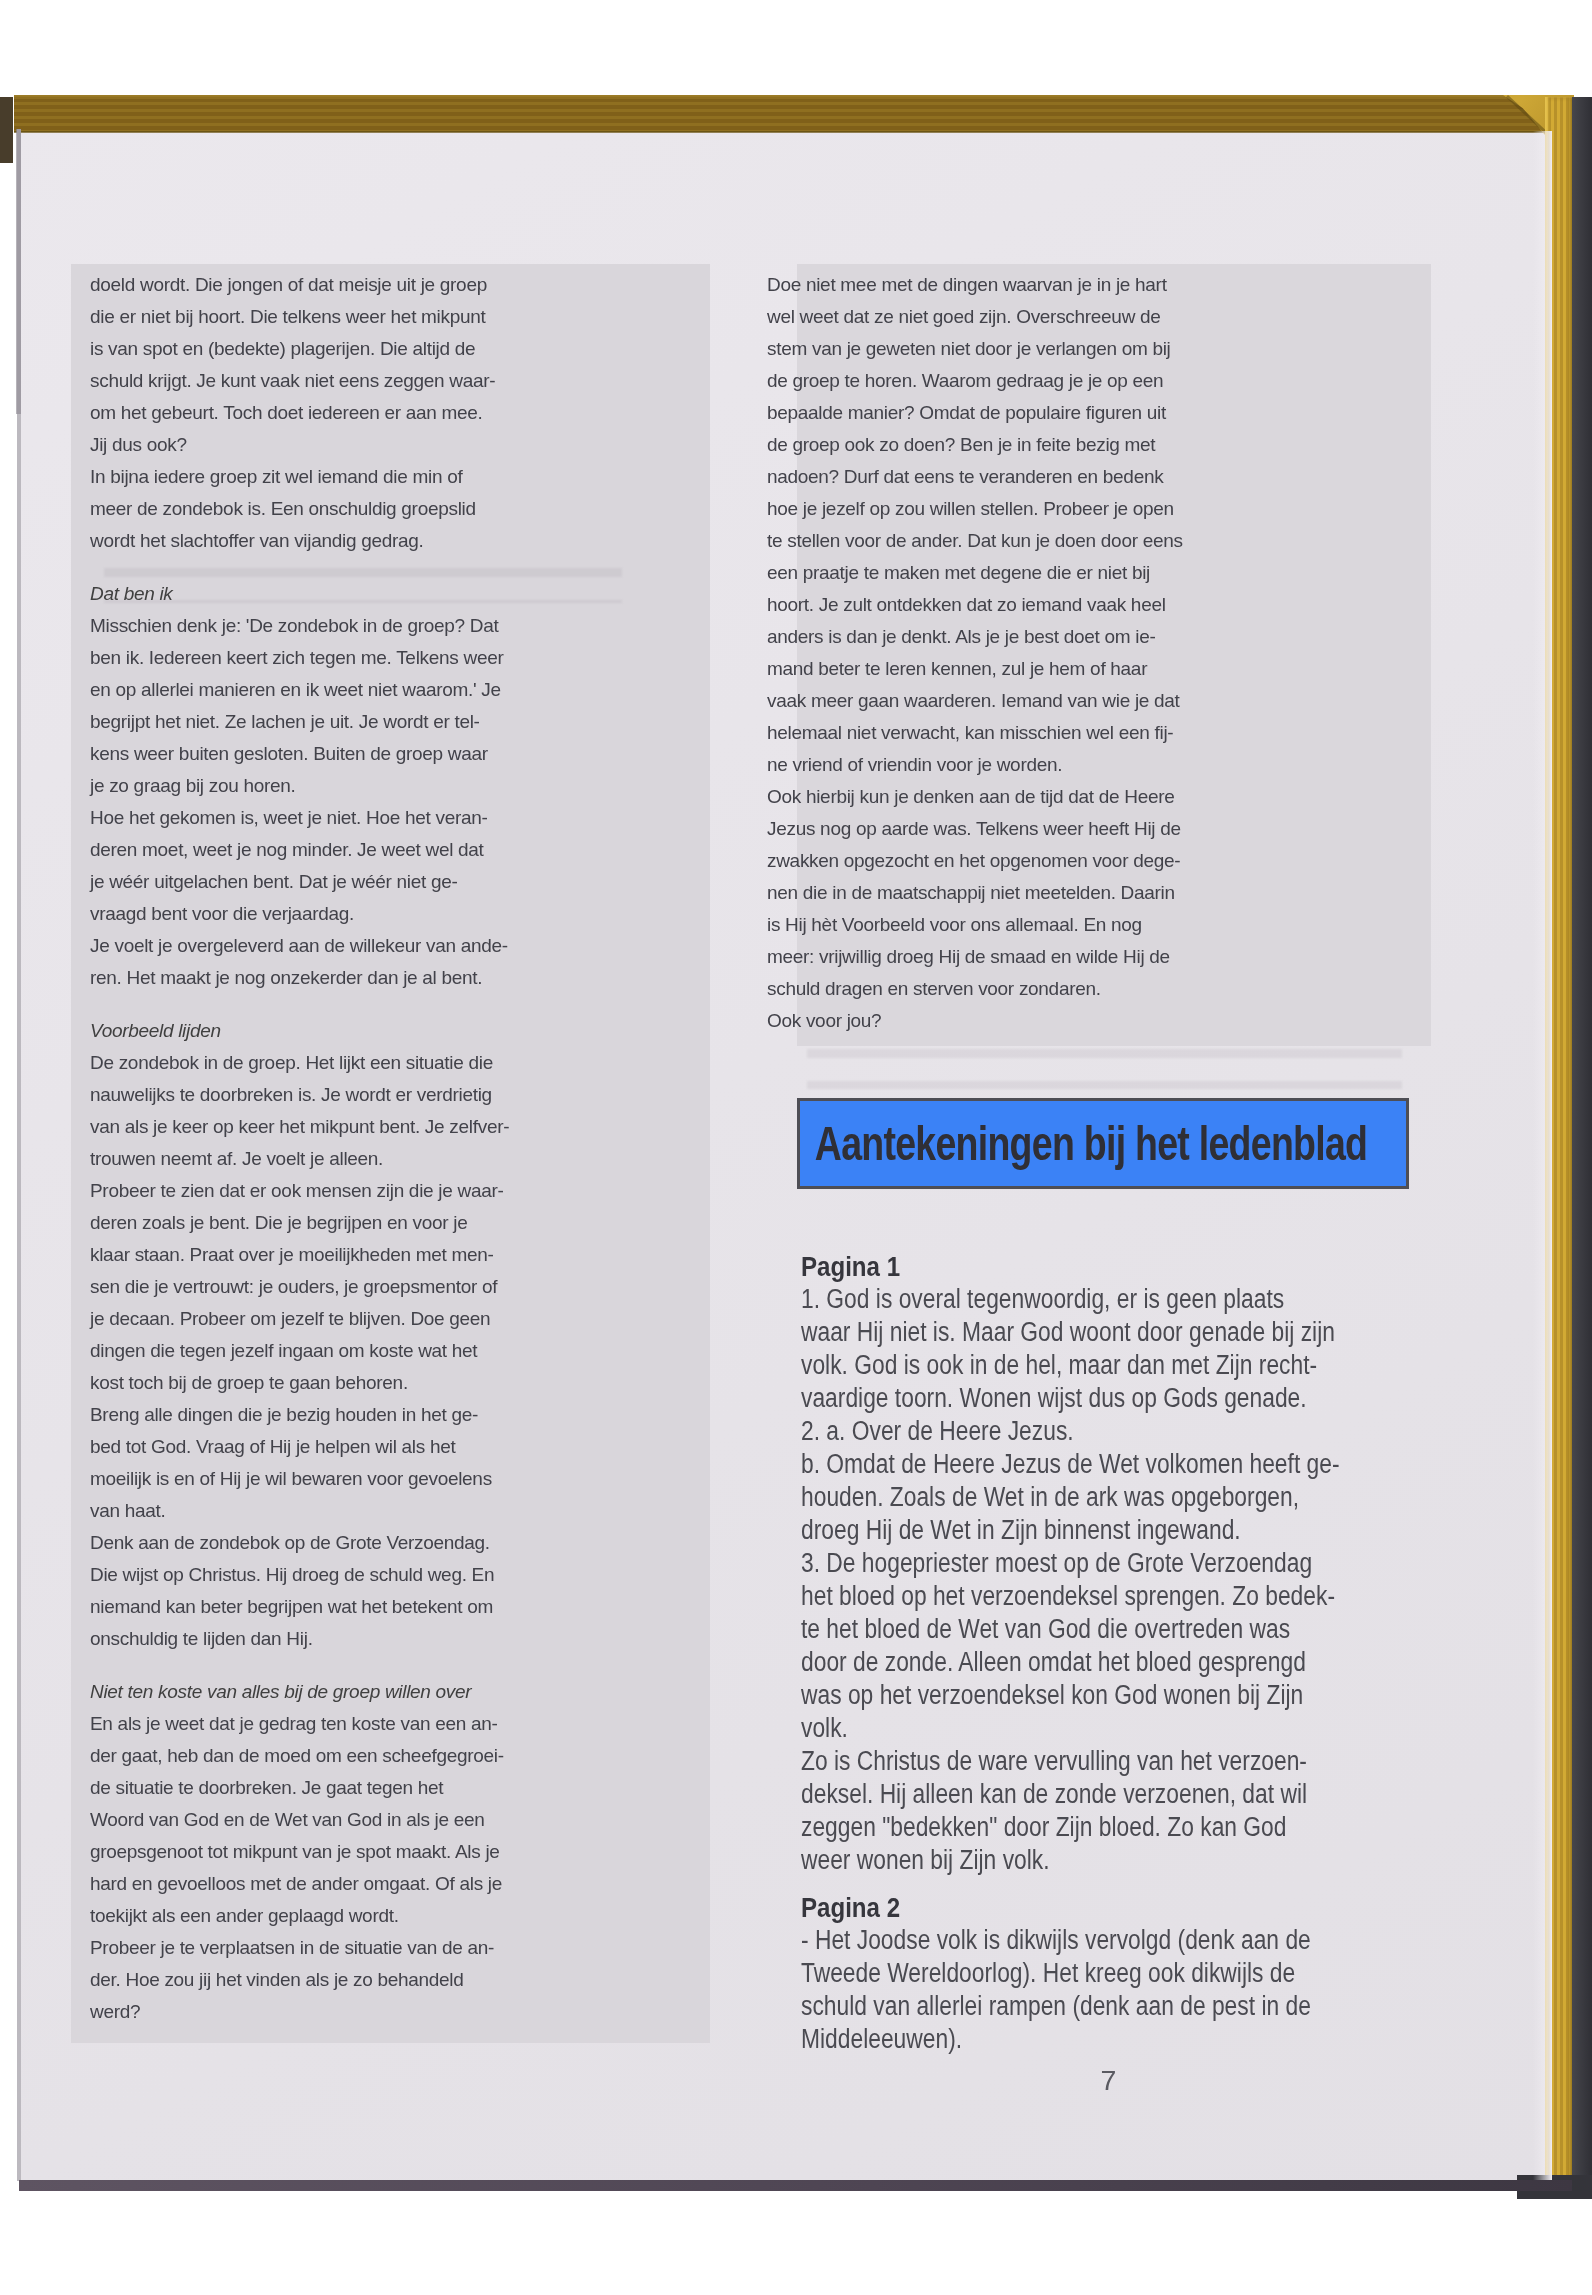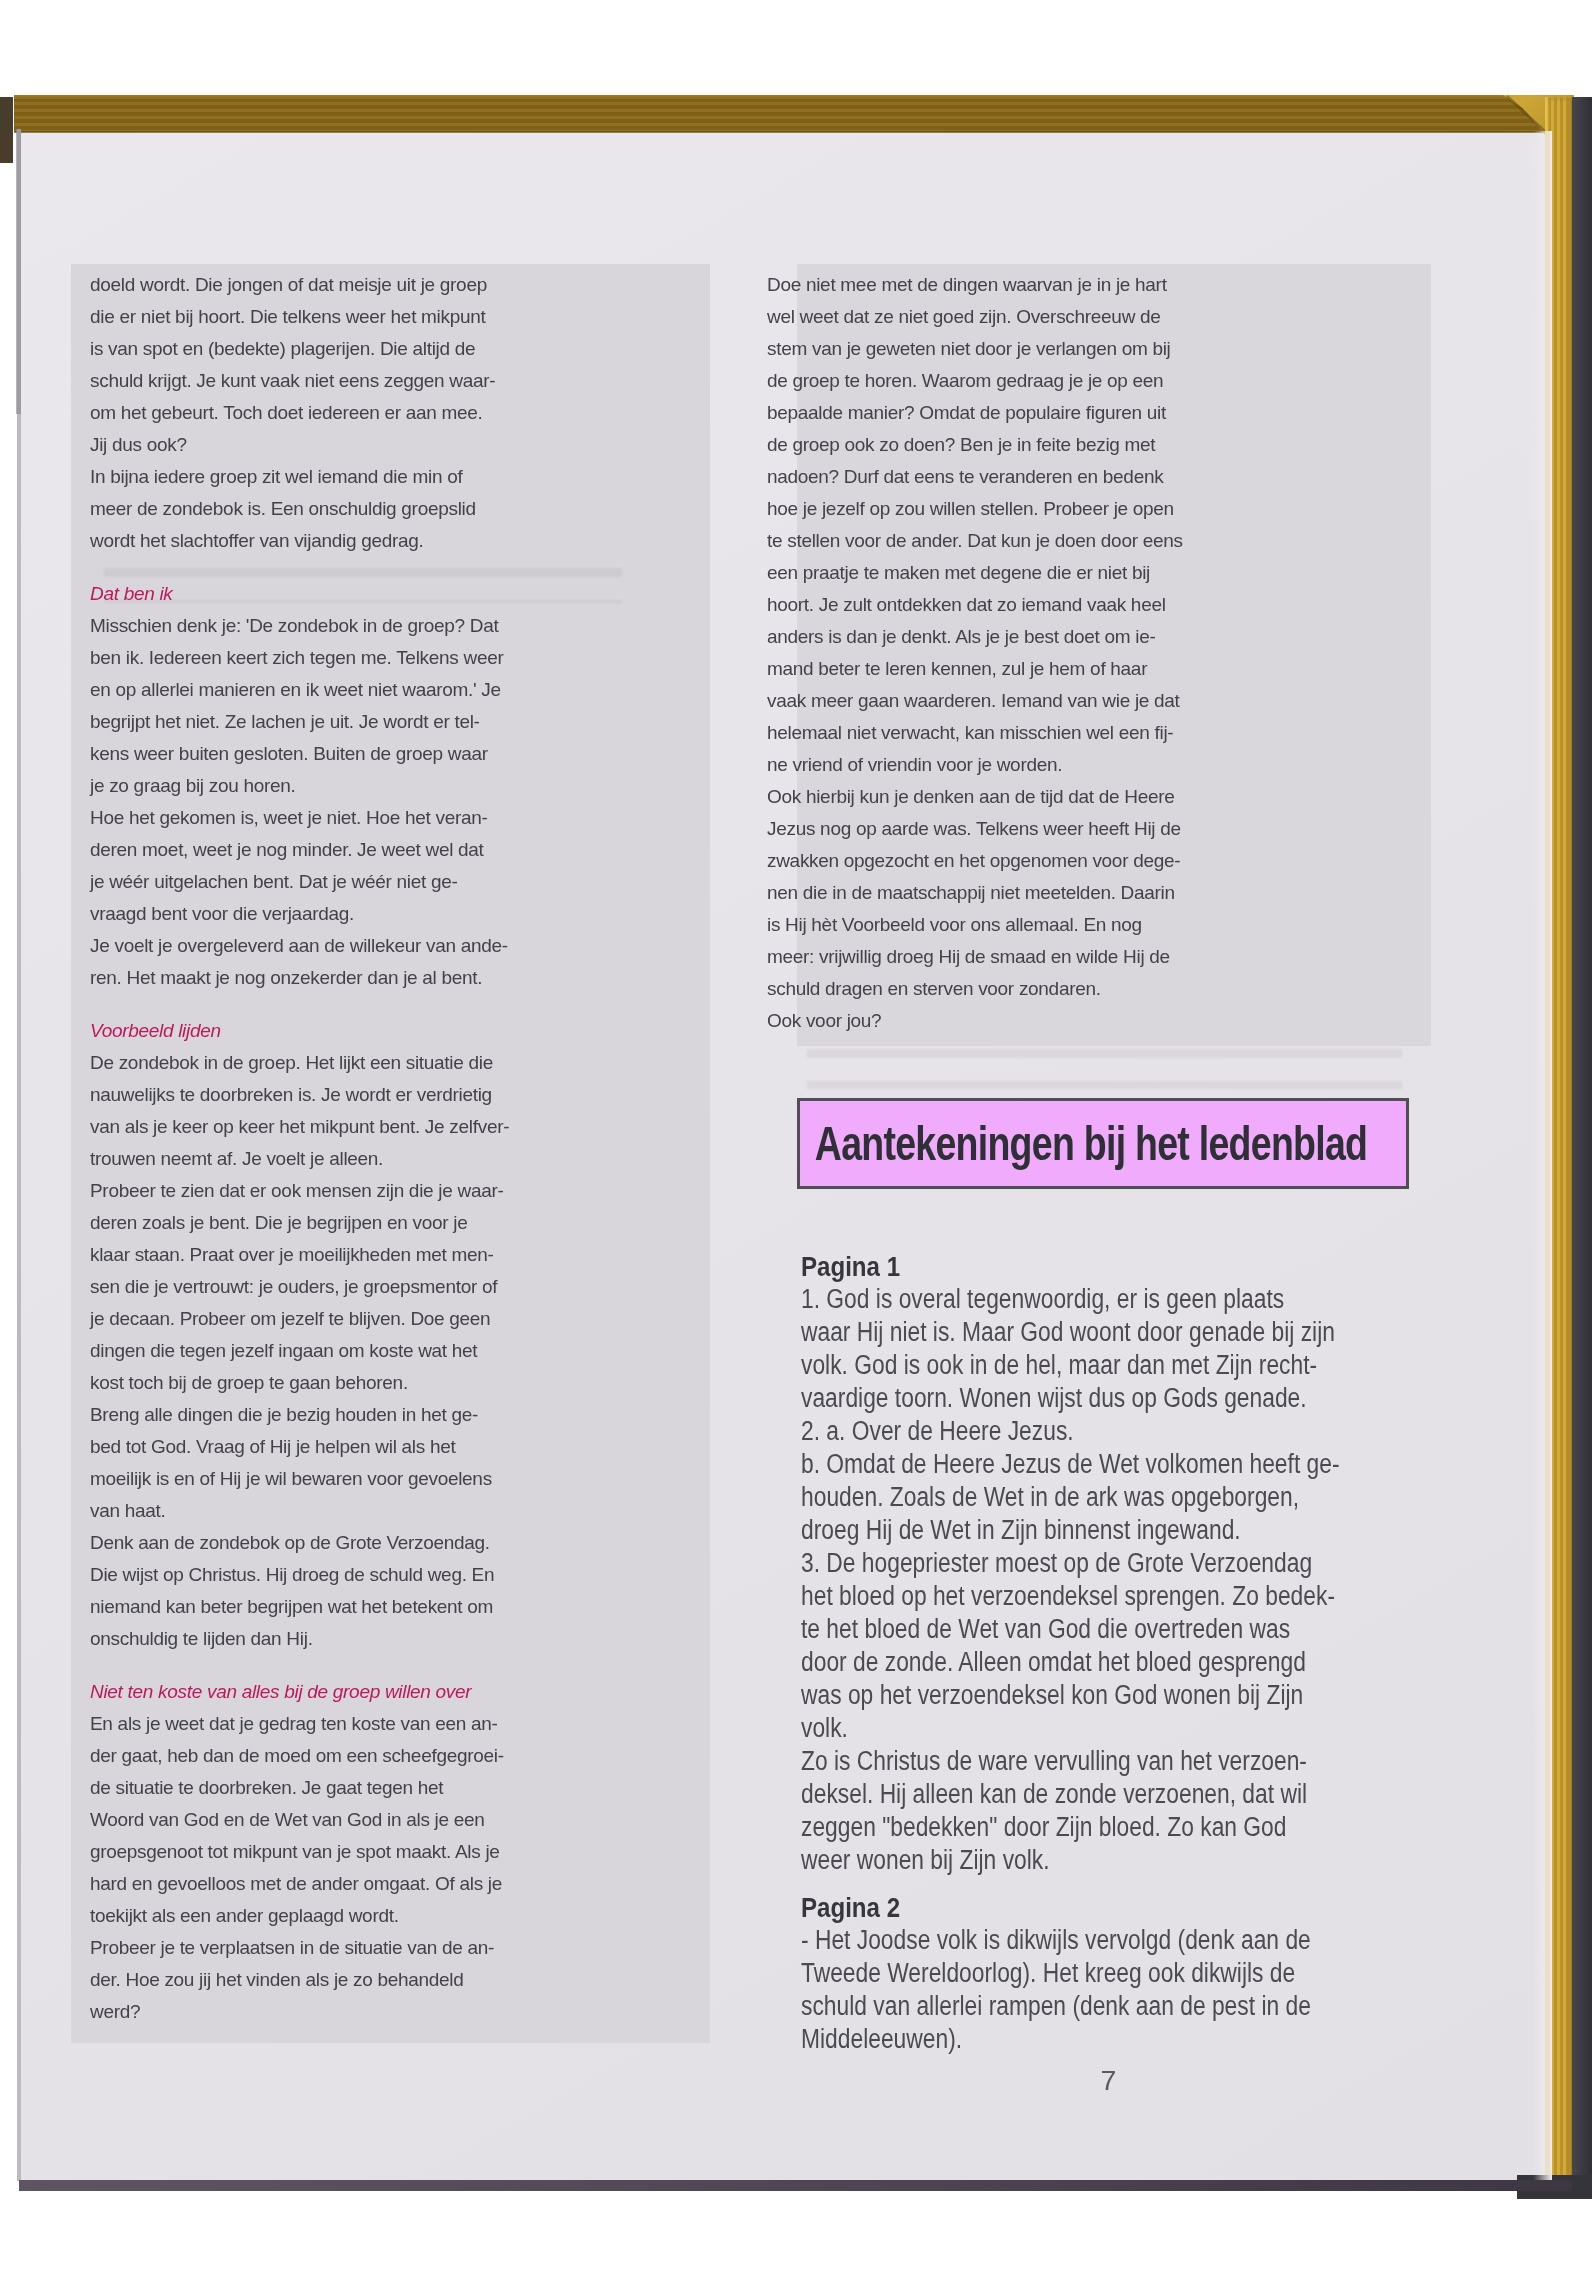--- a/index.html
+++ b/index.html
@@ -36,25 +36,25 @@
 
   
   .left-column-panel{left:71px;top:264px;width:639px;height:1779px;background:#d9d6db;}
   .right-column-panel{left:797px;top:264px;width:634px;height:782px;background:#dad7dc;}
 
   
   .body-text{font-size:19px;line-height:32px;letter-spacing:-0.3px;color:#42424a;}
   .body-text p{margin:0;white-space:pre-line;}
   .left-column-text{left:90px;top:269px;width:623px;}
   .right-column-text{left:767px;top:269px;width:616px;}
-  .section-heading{margin-top:21px !important;font-style:italic;color:#be185d;}
+  .section-heading{margin-top:21px !important;font-style:italic;color:#404040;}
 
   
   .notes-title-box{left:797px;top:1098px;width:606px;height:85px;border:3.5px solid #4e4e55;
-    background:#f0abfc;display:flex;align-items:center;overflow:visible;}
+    background:#3b82f6;display:flex;align-items:center;overflow:visible;}
   .notes-title{font-size:48px;font-weight:bold;color:#2f2f36;letter-spacing:-0.9px;
     white-space:nowrap;transform:scaleX(0.78);transform-origin:left center;padding-left:19px;}
 
   
   .notes-block{left:801px;top:1250px;width:744px;transform:scaleX(0.845);
     transform-origin:left top;font-size:27px;line-height:33px;color:#4a4a51;}
   .notes-block p{margin:0;white-space:pre-line;}
   .notes-heading{font-weight:bold;font-size:28.5px;color:#36363d;}
   .notes-gap{margin-top:14px !important;}
 

